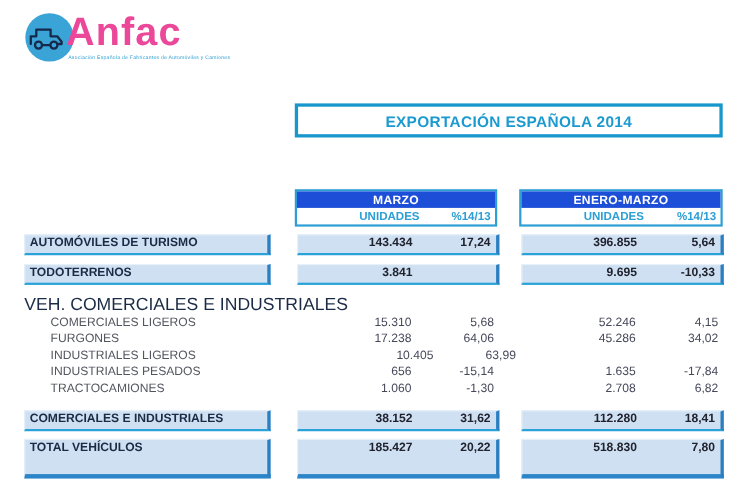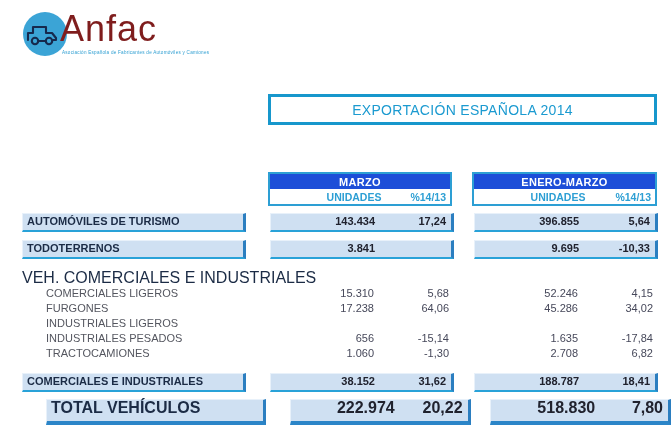--- a/index.html
+++ b/index.html
@@ -11,34 +11,34 @@
     overflow: hidden;
   }
   .page { position: relative; width: 671px; height: 446px; background: #fff; }
 
   
   .logo { position: absolute; left: 22px; top: 6px; width: 200px; height: 56px; }
   .logo-circle { position: absolute; left: 0; top: 4px; }
   .logo-text {
     position: absolute; left: 38px; top: 2px;
     font-size: 36px; letter-spacing: 1px;
-    color: #7f1d1d; font-weight: 400;
+    color: #ec4899; font-weight: 700;
   }
   .logo-tagline {
     position: absolute; left: 40px; top: 44px;
     font-size: 4.6px; letter-spacing: 0.25px; white-space: nowrap;
     color: #2f9fd2;
   }
 
   
   .title-box {
     position: absolute; left: 268px; top: 94px; width: 389px; height: 31px;
     border: 3px solid #1797cc; background: #ffffff;
     display: flex; align-items: center; justify-content: center;
-    color: #1b9ad0; font-weight: normal; font-size: 14px; letter-spacing: 0.3px;
+    color: #1b9ad0; font-weight: bold; font-size: 14px; letter-spacing: 0.3px;
   }
 
   
   .col-head { position: absolute; top: 172px; border: 2px solid #2d9fd4; background: #fff; }
   .col-head.marzo { left: 268px; width: 184px; }
   .col-head.enero { left: 472px; width: 185px; }
   .group-top {
     height: 15px; background: #1d4ed8; color: #ffffff;
     font-weight: bold; font-size: 11px;
     display: flex; align-items: center; justify-content: center;
@@ -65,21 +65,21 @@
     background: #cfe0f2;
     border-bottom: 2px solid #29a2d8;
     border-right: 3px solid #2b7ec0;
     border-top: 1px solid #e8f1fa;
     border-left: 1px solid #e8f1fa;
   }
   .row-bar { height: 19px; line-height: 15px; font-size: 11px; }
   .row-bar .cell-label { font-weight: bold; color: #1b2b45; padding-left: 4px; }
   .row-bar .cell-group { font-weight: bold; color: #20222e; gap: 24px; }
 
-  .row-total { height: 26px; line-height: 15px; font-size: 16px; margin-top: 7px; margin-left: 24px; }
+  .row-total { height: 36px; line-height: 15px; font-size: 11px; margin-top: 7px; }
   .row-total .bar { border-bottom: 4px solid #2b85c8; }
   .row-total .cell-label { font-weight: bold; color: #1b2b45; padding-left: 4px; }
   .row-total .cell-group { font-weight: bold; color: #20222e; }
 
   .row-section { height: 15px; line-height: 15px; margin-top: 11px; }
   .row-section .cell-label { font-weight: normal; color: #1b2b45; font-size: 16px; width: 400px; }
 
   .row-plain { height: 15px; line-height: 15px; font-size: 11px; margin-top: 0px; }
   .row-plain .cell-label { color: #54565f; padding-left: 24px; }
   .row-plain .cell-group { color: #46485a; }
@@ -184,20 +184,24 @@
       <div class="cell-group">
         <span class="uni">45.286</span>
         <span class="pct">34,02</span>
       </div>
     </div>
 
     <div class="row row-plain">
       <div class="cell-label">INDUSTRIALES LIGEROS</div>
       <div class="gap1"></div>
       <div class="gap2"></div>
+      <div class="cell-group">
+        <span class="uni">10.405</span>
+        <span class="pct">63,99</span>
+      </div>
     </div>
 
     <div class="row row-plain">
       <div class="cell-label">INDUSTRIALES PESADOS</div>
       <div class="gap1"></div>
       <div class="cell-group">
         <span class="uni">656</span>
         <span class="pct">-15,14</span>
       </div>
       <div class="gap2"></div>
@@ -223,30 +227,30 @@
 
     <div class="row row-bar mt12">
       <div class="cell-label bar">COMERCIALES E INDUSTRIALES</div>
       <div class="gap1"></div>
       <div class="cell-group bar">
         <span class="uni">38.152</span>
         <span class="pct">31,62</span>
       </div>
       <div class="gap2"></div>
       <div class="cell-group bar">
-        <span class="uni">188.787</span>
+        <span class="uni">112.280</span>
         <span class="pct">18,41</span>
       </div>
     </div>
 
     <div class="row row-total">
       <div class="cell-label bar">TOTAL VEHÍCULOS</div>
       <div class="gap1"></div>
       <div class="cell-group bar">
-        <span class="uni">222.974</span>
+        <span class="uni">185.427</span>
         <span class="pct">20,22</span>
       </div>
       <div class="gap2"></div>
       <div class="cell-group bar">
         <span class="uni">518.830</span>
         <span class="pct">7,80</span>
       </div>
     </div>
 
   </div>

